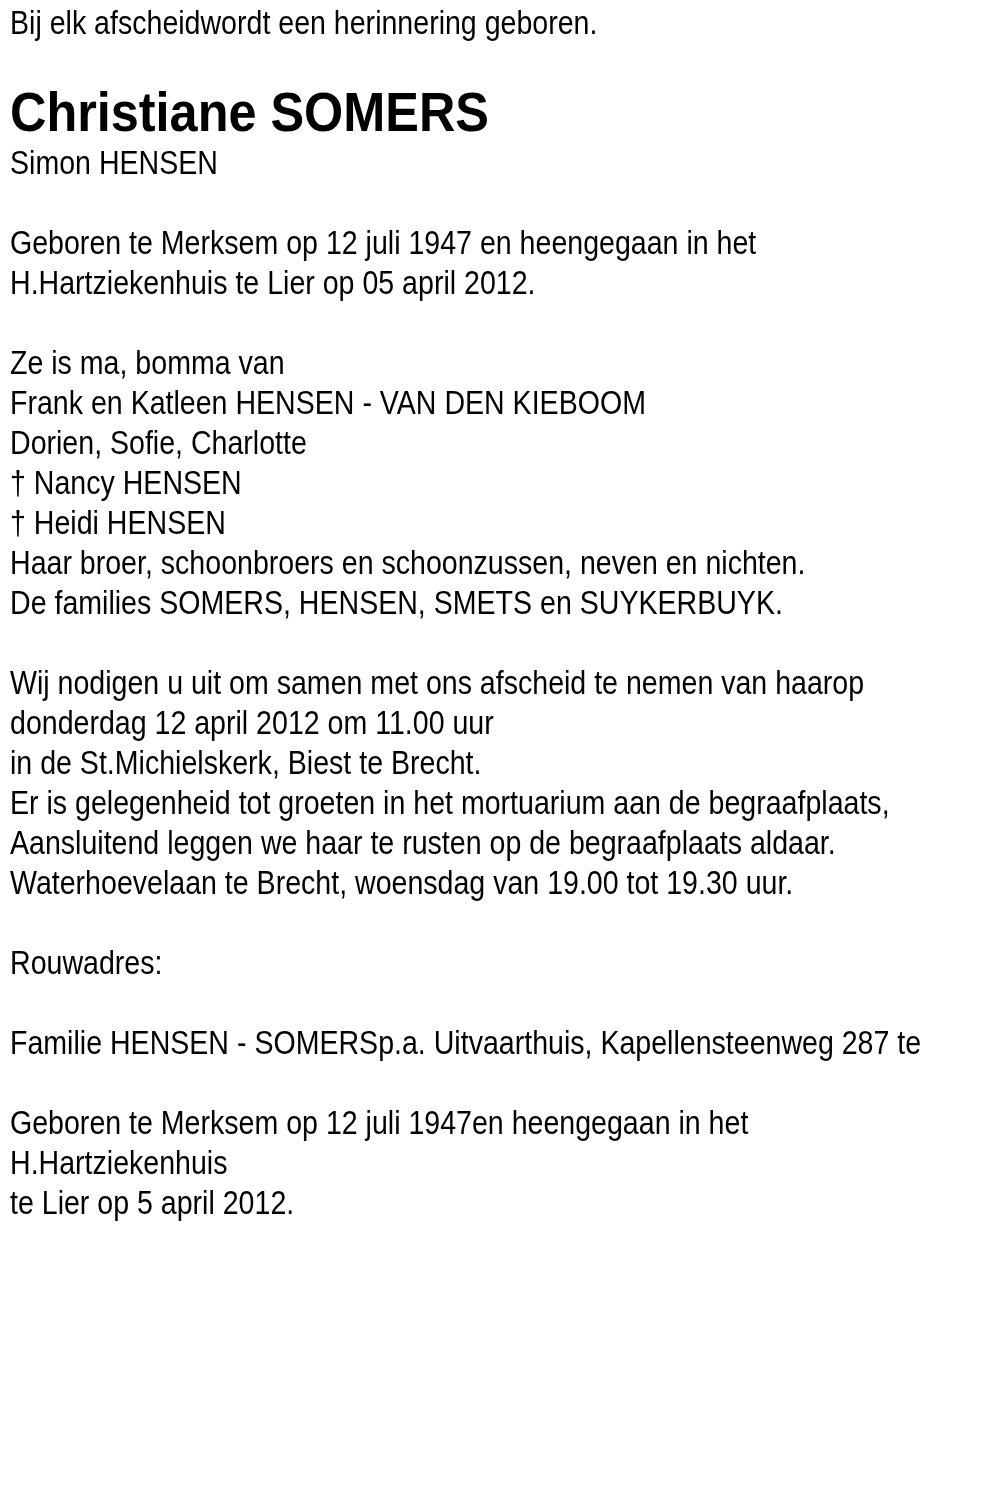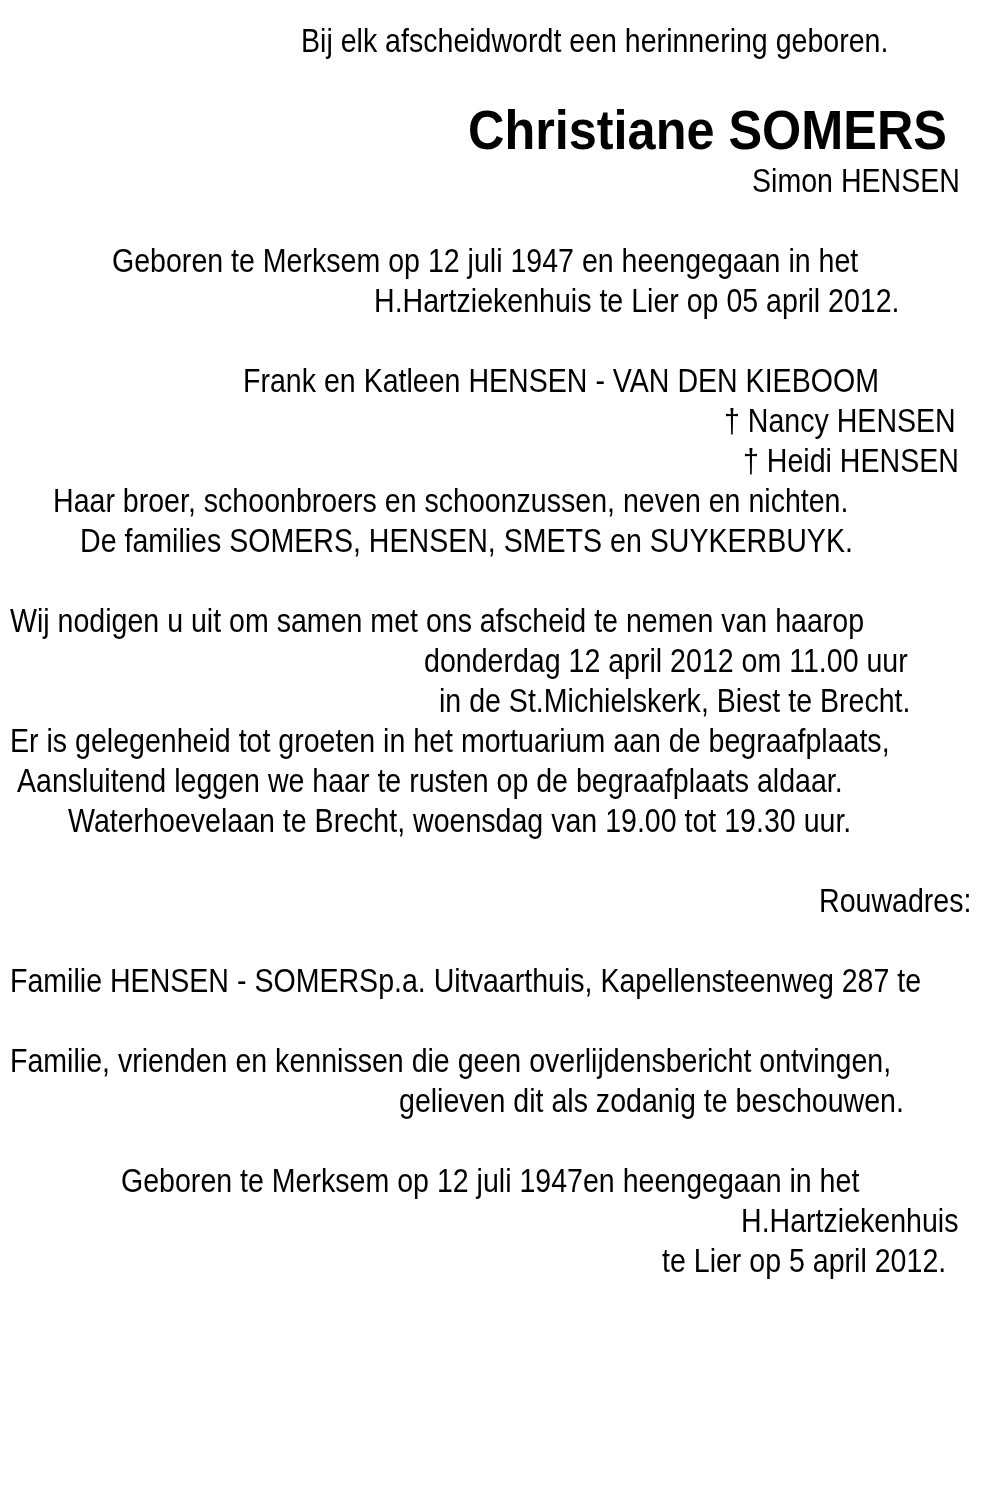--- a/index.html
+++ b/index.html
@@ -9,22 +9,21 @@
     background: #ffffff;
   }
   body {
     width: 1000px;
     height: 1508px;
     overflow: hidden;
     font-family: "Liberation Sans", sans-serif;
     color: #000000;
   }
   .doc {
-    padding: 20px 0 0 10px;
-    text-align: right;
+    padding: 2px 0 0 10px;
   }
   .para {
     margin: 0 0 40px 0;
   }
   .para:last-child {
     margin-bottom: 0;
   }
   .line {
     height: 40px;
     line-height: 40px;
@@ -74,21 +73,27 @@
     <div class="line">
       <span>Geboren te Merksem op 12 juli 1947 en heengegaan in het</span>
     </div>
     <div class="line">
       <span>H.Hartziekenhuis te Lier op 05 april 2012.</span>
     </div>
   </div>
 
   <div class="para">
     <div class="line">
+      <span>Ze is ma, bomma van</span>
+    </div>
+    <div class="line">
       <span>Frank en Katleen HENSEN - VAN DEN KIEBOOM</span>
+    </div>
+    <div class="line">
+      <span>Dorien, Sofie, Charlotte</span>
     </div>
     <div class="line">
       <span>† Nancy HENSEN</span>
     </div>
     <div class="line">
       <span>† Heidi HENSEN</span>
     </div>
     <div class="line">
       <span>Haar broer, schoonbroers en schoonzussen, neven en nichten.</span>
     </div>
@@ -123,28 +128,20 @@
       <span>Rouwadres:</span>
     </div>
   </div>
 
   <div class="para">
     <div class="line">
       <span>Familie HENSEN - SOMERSp.a. Uitvaarthuis, Kapellensteenweg 287 te</span>
     </div>
   </div>
 
-  <div class="para">
-    <div class="line">
-      <span>Familie, vrienden en kennissen die geen overlijdensbericht ontvingen,</span>
-    </div>
-    <div class="line">
-      <span>gelieven dit als zodanig te beschouwen.</span>
-    </div>
-  </div>
 
   <div class="para">
     <div class="line">
       <span>Geboren te Merksem op 12 juli 1947en heengegaan in het</span>
     </div>
     <div class="line">
       <span>H.Hartziekenhuis</span>
     </div>
     <div class="line">
       <span>te Lier op 5 april 2012.</span>

